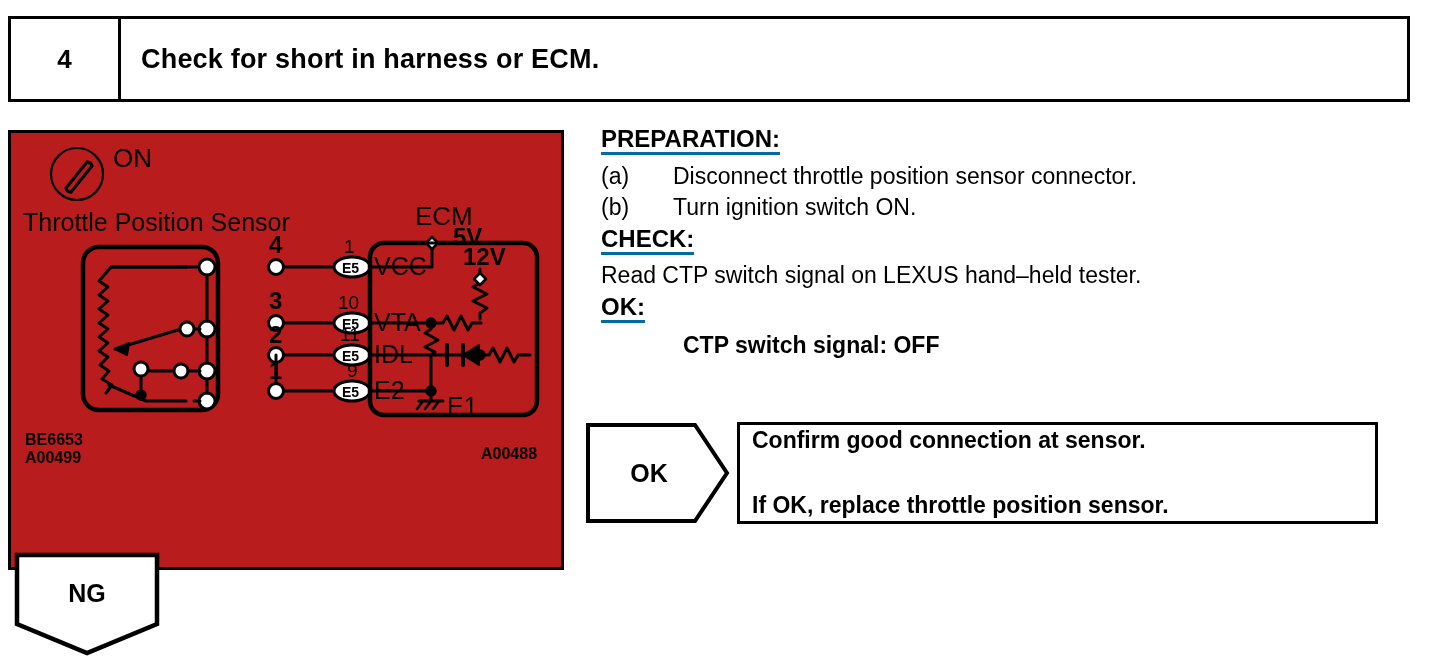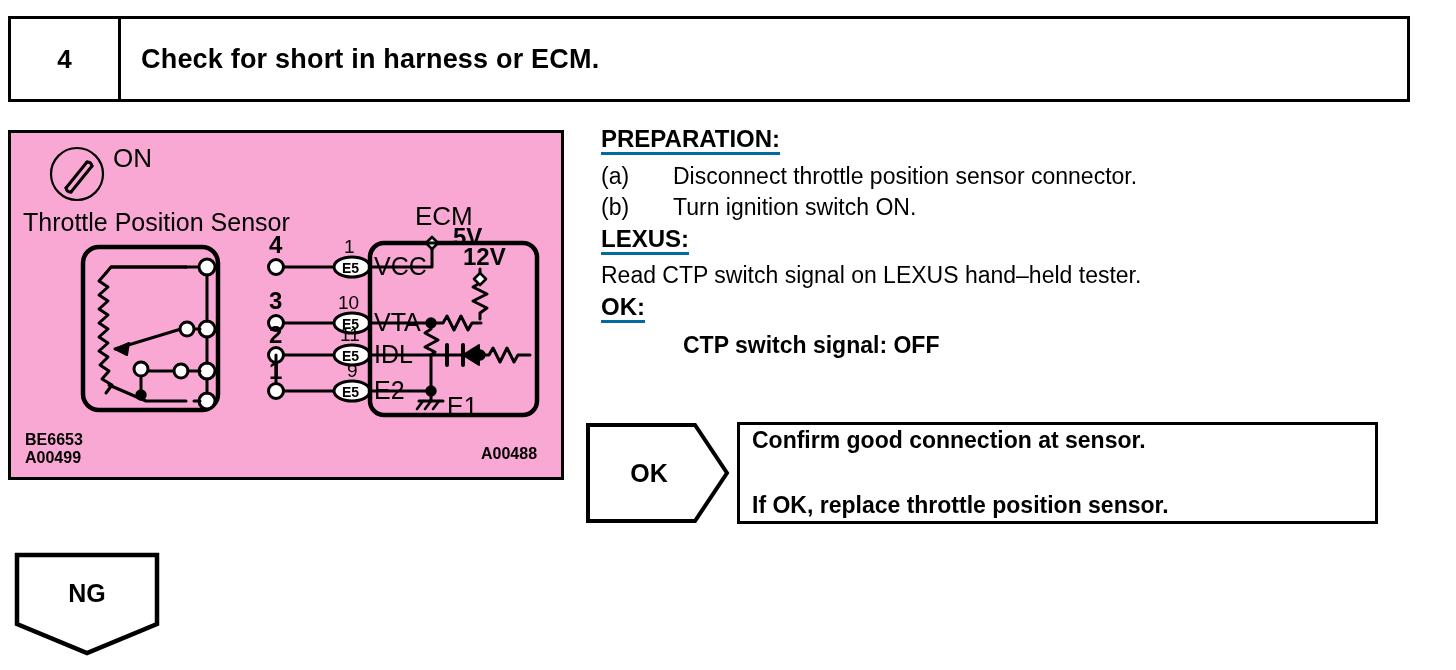--- a/index.html
+++ b/index.html
@@ -11,21 +11,21 @@
 
   
   #step-table{left:8px;top:16px;width:1402px;height:86px;border:3px solid #000;box-sizing:border-box;}
   #step-number-cell{left:0;top:0;width:110px;height:80px;display:flex;align-items:center;justify-content:center;
      border-right:3px solid #000;box-sizing:border-box;}
   #step-number{font-size:26px;font-weight:bold;}
   #step-title{left:130px;top:0;height:80px;display:flex;align-items:center;
      font-size:27px;font-weight:bold;letter-spacing:.2px;}
 
   
-  #diagram-panel{left:8px;top:130px;width:556px;height:350px;border:3px solid #000;box-sizing:border-box;background:#f9a8d4;}
+  #diagram-panel{left:8px;top:130px;width:556px;height:440px;border:3px solid #000;box-sizing:border-box;background:#b91c1c;}
   #diagram-svg{display:block;}
 
   
   #instructions{left:601px;top:126px;width:800px;}
   .sec-head{font-size:24px;font-weight:bold;display:inline-block;border-bottom:3px solid #0369a1;line-height:1.06;padding-bottom:1px;}
   .body-line{font-size:23px;line-height:1.33;white-space:pre;}
   .step-row{display:flex;font-size:23px;line-height:1.33;}
   .step-tag{width:72px;flex:none;}
   .ok-value{font-size:23px;font-weight:bold;padding-left:82px;line-height:1.33;}
 
@@ -208,21 +208,21 @@
   <div class="step-row">
     <span class="step-tag">(a)</span>
     <span>Disconnect throttle position sensor connector.</span>
   </div>
   <div class="step-row">
     <span class="step-tag">(b)</span>
     <span>Turn ignition switch ON.</span>
   </div>
   <div style="height:3px"></div>
   <div>
-    <span class="sec-head">LEXUS:</span>
+    <span class="sec-head">CHECK:</span>
   </div>
   <div style="height:5px"></div>
   <div class="body-line">Read CTP switch signal on LEXUS hand–held tester.</div>
   <div style="height:3px"></div>
   <div>
     <span class="sec-head">OK:</span>
   </div>
   <div style="height:7px"></div>
   <div class="ok-value">CTP switch signal:  OFF</div>
 </div>

